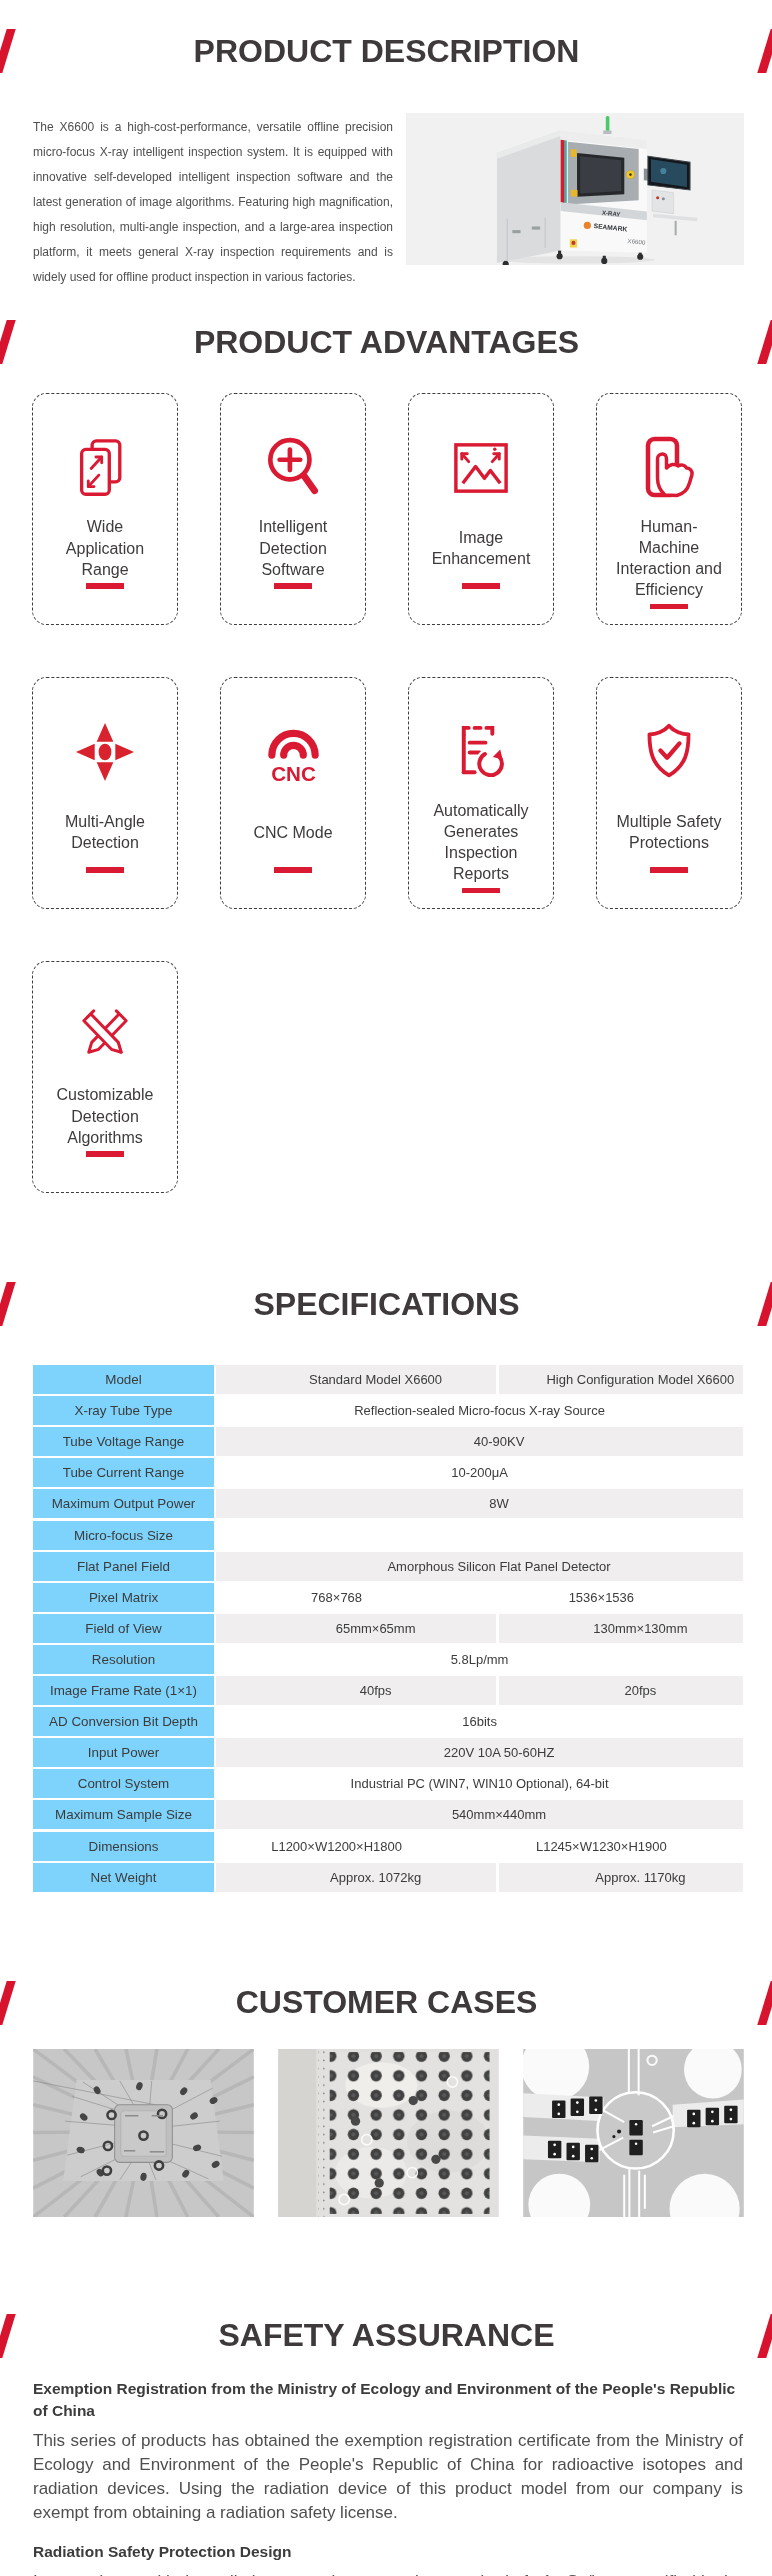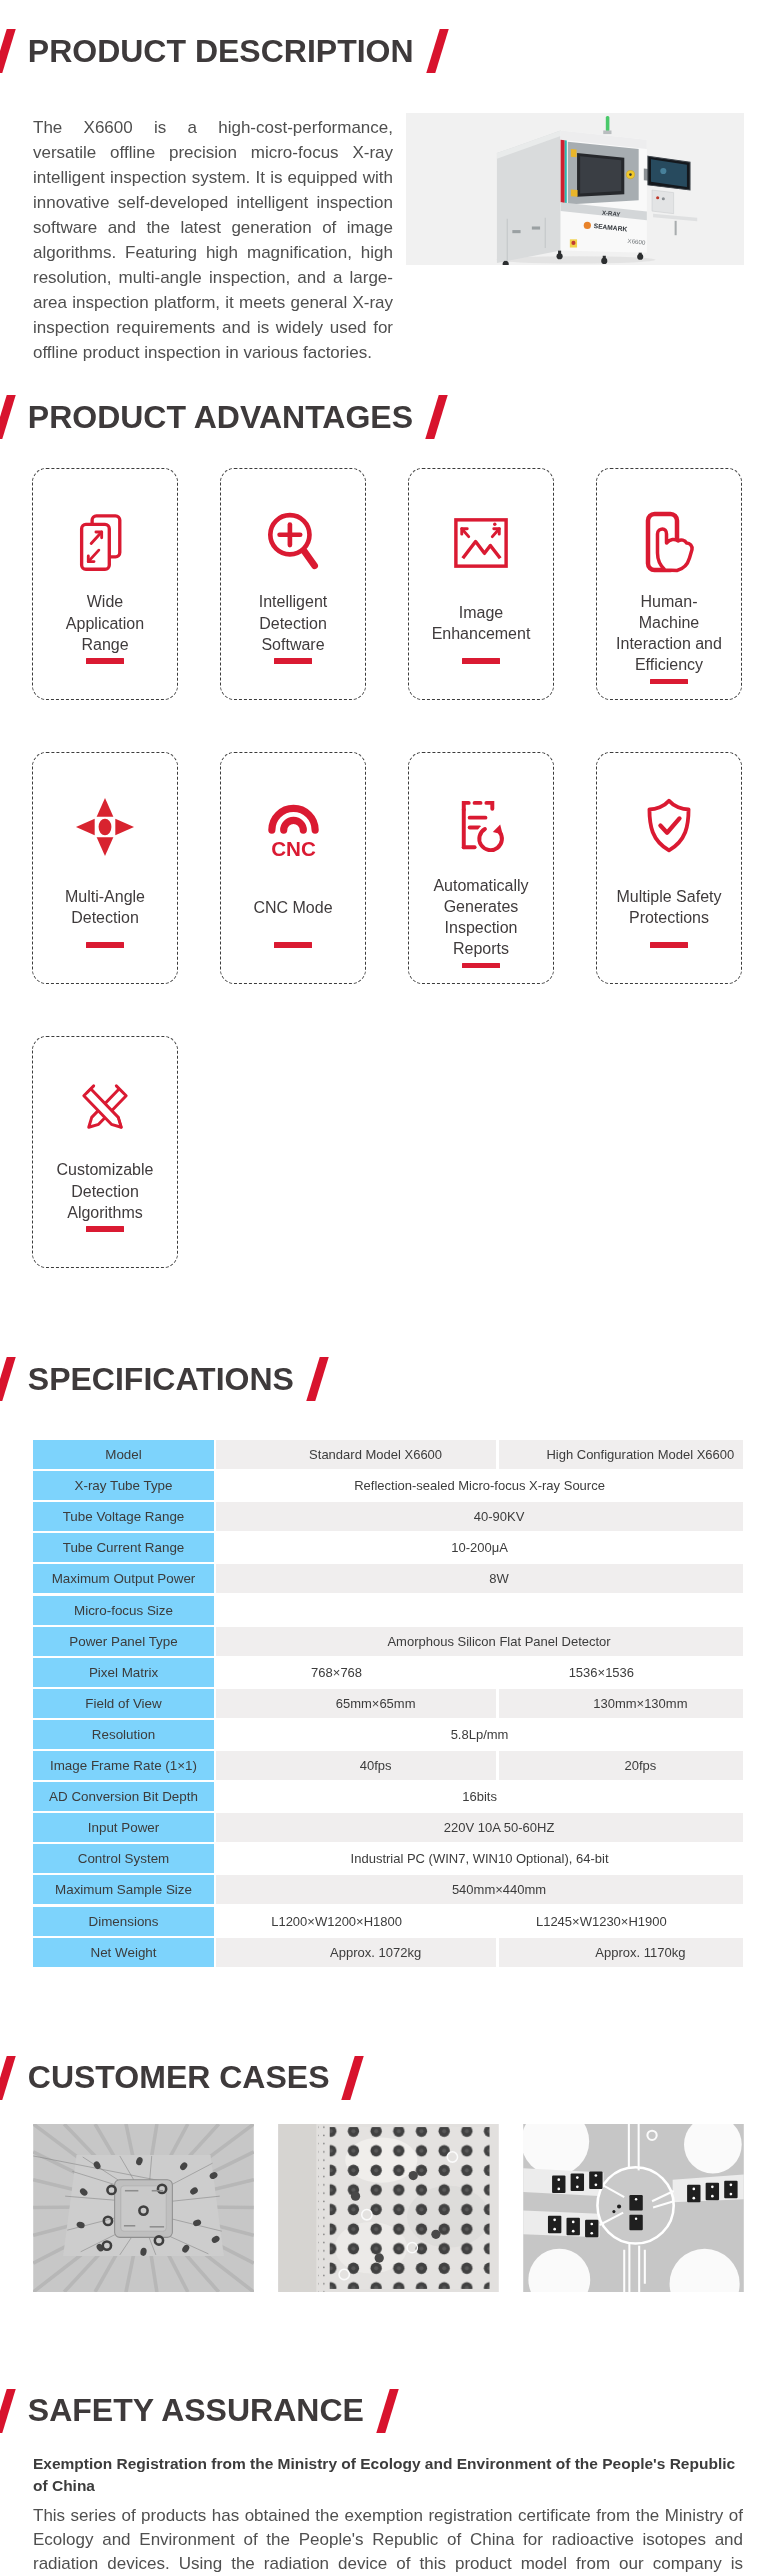--- a/index.html
+++ b/index.html
@@ -1,27 +1,27 @@
 <!DOCTYPE html>
 <html style="font-size:8.2px"><head>
 <meta charset="utf-8">
 <style>
   html,body{margin:0;padding:0;}
   body{
     width:773px;height:3221px;overflow:hidden;position:relative;
     background:#ffffff;font-family:"Liberation Sans",sans-serif;color:#4c4c4c;
   }
   
-  .sec-title{display:flex;justify-content:flex-start;align-items:center;gap:19px;}
+  .sec-title{display:flex;justify-content:space-between;align-items:center;gap:19px;}
   .sec-title .slash{width:8.8px;height:44px;background:#d8132d;transform:skewX(-17deg);flex:none;}
   .sec-title h2{margin:0;font-size:32px;font-weight:700;color:#3e3a3b;letter-spacing:0px;white-space:nowrap;}
   
   #sec-description .sec-title{padding-top:29px;}
   .desc-row{display:flex;justify-content:space-between;margin:40px 29px 0 33px;}
-  .desc-text{width:360px;margin:0;padding-top:2.1px;font-size:17px;line-height:25px;
+  .desc-text{width:360px;margin:0;padding-top:2.1px;font-size:12px;line-height:25px;
     color:#4f4f4f;text-align:justify;font-weight:400;}
   .machine-figure{width:338px;height:152px;background:#f1f1f1;flex:none;}
   
   #sec-advantages{margin-top:30px;}
   .cards{display:grid;grid-template-columns:repeat(4,1fr);column-gap:42px;row-gap:52px;margin:29px 31px 0 32px;}
   .card{height:232px;box-sizing:border-box;border:1.5px dashed #3c3c3c;border-radius:14.4px;
     display:flex;flex-direction:column;align-items:center;background:#fff;}
   .card .icon-box{height:97px;margin-top:25px;display:flex;align-items:center;justify-content:center;}
   .card .label{min-height:64px;display:flex;align-items:center;justify-content:center;text-align:center;
     font-size:16px;font-weight:500;color:#3f3b3c;line-height:1.32;margin:0 14.4px;}
@@ -288,21 +288,21 @@
       <div class="cv span">10-200μA</div>
     </div>
     <div class="srow g">
       <div class="cl">Maximum Output Power</div>
       <div class="cv span">8W</div>
     </div>
     <div class="srow">
       <div class="cl">Micro-focus Size</div>
     </div>
     <div class="srow g">
-      <div class="cl">Power Panel Type</div>
+      <div class="cl">Flat Panel Field</div>
       <div class="cv span">Amorphous Silicon Flat Panel Detector</div>
     </div>
     <div class="srow">
       <div class="cl">Pixel Matrix</div>
       <div class="cv std">768×768</div>
       <div class="cv high">1536×1536</div>
     </div>
     <div class="srow g">
       <div class="cl">Field of View</div>
       <div class="cv std">65mm×65mm</div>

